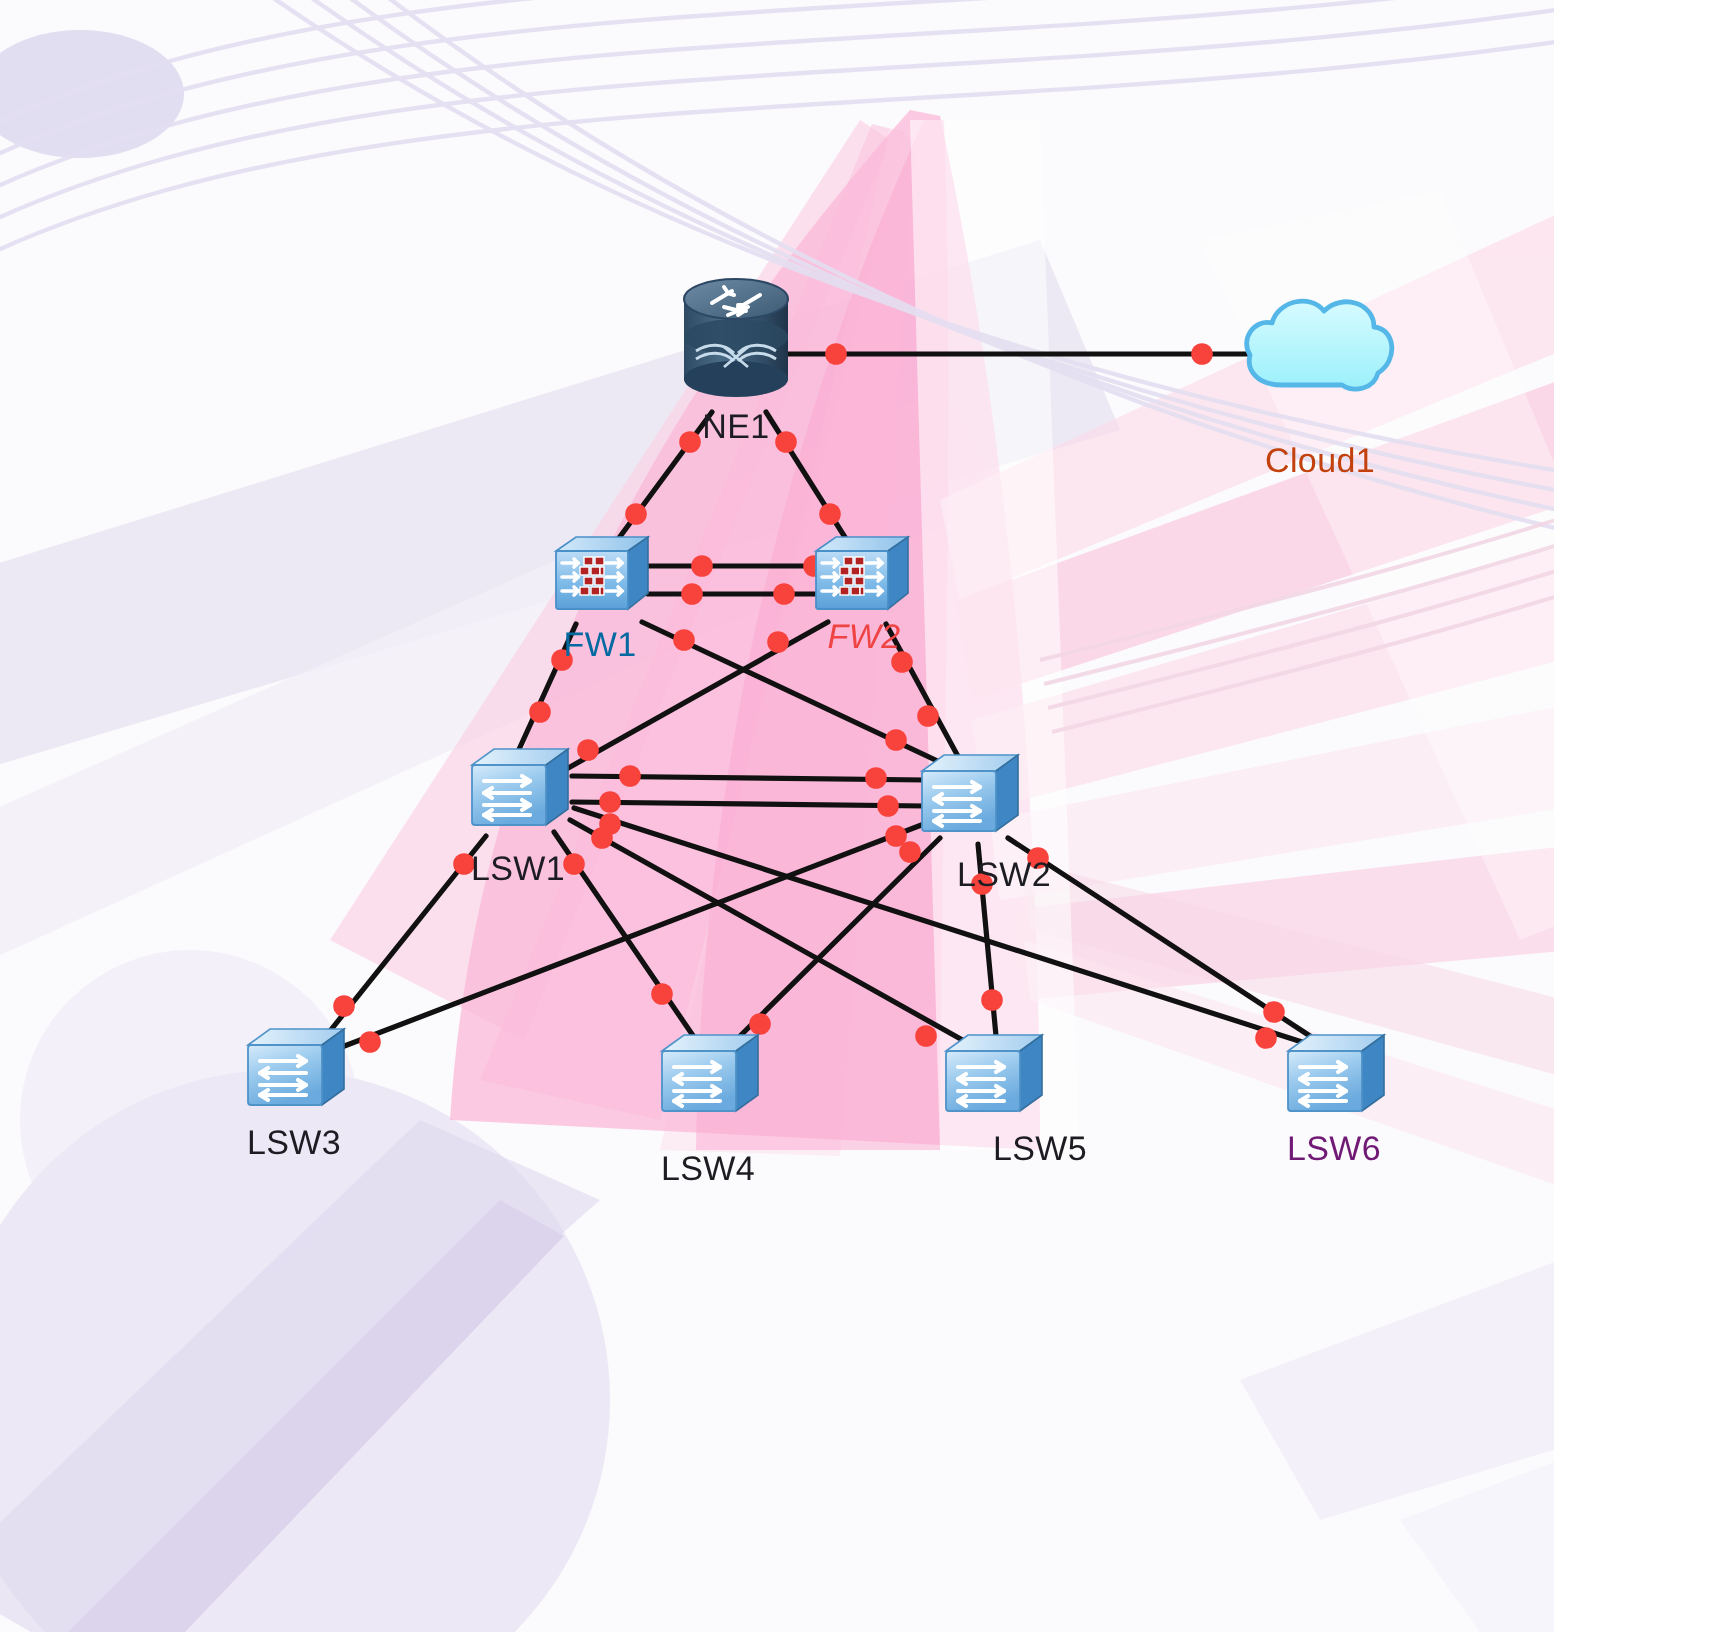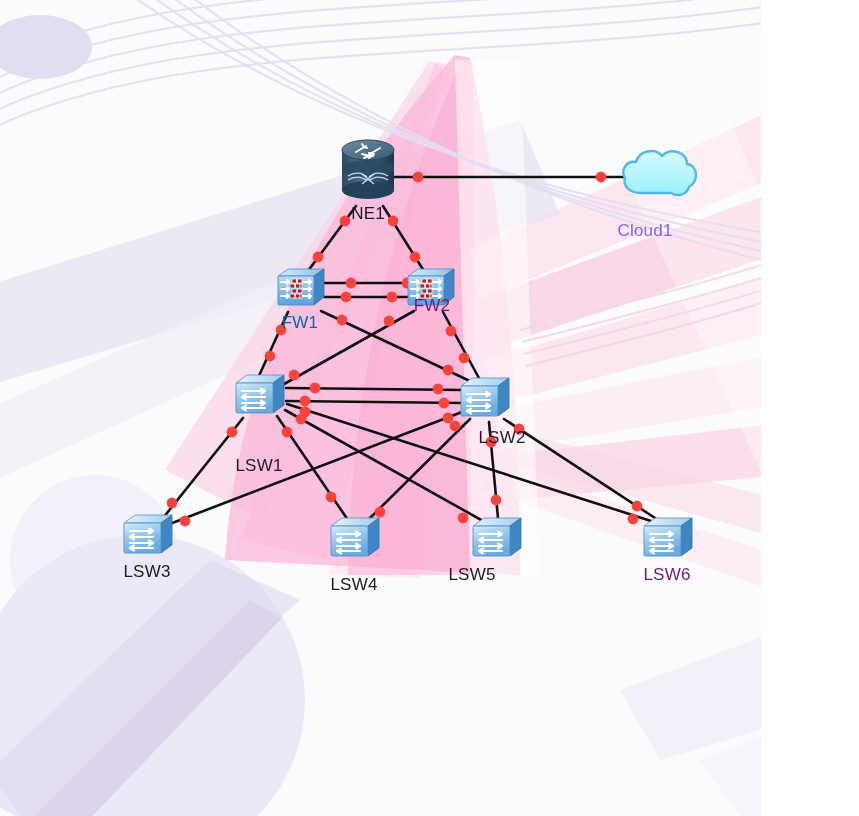--- a/index.html
+++ b/index.html
@@ -10,20 +10,21 @@
   }
   body {
     font-family: "Liberation Sans", sans-serif;
   }
   #canvas {
     position: relative;
     width: 761px;
     height: 816px;
     overflow: hidden;
     background: #fbfafc;
+    padding-left: 16px;
   }
   #bg-layer, #link-layer, #node-layer {
     position: absolute;
     left: 0;
     top: 0;
     width: 859px;
     height: 816px;
   }
   #bg-layer { z-index: 1; }
   #link-layer { z-index: 2; }
@@ -264,21 +265,21 @@
         <div class="node-icon" style="left: 660px; top: 176px;"><svg width="82" height="62" viewBox="0 0 82 62" xmlns="http://www.w3.org/2000/svg">
     <defs>
       <linearGradient id="cdG" x1="0" y1="0" x2="0" y2="1">
         <stop offset="0%" stop-color="#d6fbff"></stop>
                 <stop offset="100%" stop-color="#9bf0fb"></stop>
       </linearGradient>
     </defs>
     <path d="M22,50 C10,50 4,43 6,35 C1,27 8,17 17,19 C20,8 36,4 43,13
              C52,4 68,9 68,21 C79,22 80,38 70,44 C68,52 58,54 52,50 Z" fill="url(#cdG)" stroke="#55b7e8" stroke-width="2.4" stroke-linejoin="round"></path>
   </svg></div>
-        <div class="node-label" style="left: 645px; top: 221px; color: #8b5cf6;">Cloud1</div>
+        <div class="node-label" style="left: 660px; top: 221px; color: #c2410c;">Cloud1</div>
       </div>
       <div class="node">
         <div class="node-icon" style="left: 300px; top: 290px;"><svg width="52" height="44" viewBox="0 0 52 44" xmlns="http://www.w3.org/2000/svg">
     <defs>
       <linearGradient id="fwF" x1="0" y1="0" x2="0" y2="1">
         <stop offset="0%" stop-color="#bcdcf6"></stop>
                 <stop offset="55%" stop-color="#7fbbe8"></stop>
         <stop offset="100%" stop-color="#5aa0d8"></stop>
       </linearGradient>
       <linearGradient id="fwT" x1="0" y1="0" x2="1" y2="0">
@@ -354,21 +355,21 @@
       <rect x="16" y="18" width="4.5" height="4"></rect>
               <rect x="21.5" y="18" width="4.5" height="4"></rect>
       <rect x="26" y="18" width="2" height="4"></rect>
       <rect x="18" y="23" width="4.5" height="4"></rect>
               <rect x="23.5" y="23" width="4.5" height="4"></rect>
       <rect x="16" y="28" width="4.5" height="4"></rect>
               <rect x="21.5" y="28" width="4.5" height="4"></rect>
       <rect x="26" y="28" width="2" height="4"></rect>
     </g>
   </svg></div>
-        <div class="node-label" style="left: 432px; top: 296px; color: #701a75;">FW2</div>
+        <div class="node-label" style="left: 432px; top: 309px; color: #ef4444; font-style: italic;">FW2</div>
       </div>
       <div class="node">
         <div class="node-icon" style="left: 259px; top: 397px;"><svg width="54" height="46" viewBox="0 0 54 46" xmlns="http://www.w3.org/2000/svg">
     <defs>
       <linearGradient id="swF" x1="0" y1="0" x2="0.4" y2="1">
         <stop offset="0%" stop-color="#d6ebfb"></stop>
                 <stop offset="45%" stop-color="#9ccbee"></stop>
         <stop offset="100%" stop-color="#6aaade"></stop>
       </linearGradient>
       <linearGradient id="swT" x1="0" y1="0" x2="1" y2="0">
@@ -383,21 +384,21 @@
       <path d="M10,19 L33,19"></path>
               <path d="M29,16.5 L33,19 L29,21.5"></path>
       <path d="M33,25 L10,25"></path>
               <path d="M14,22.5 L10,25 L14,27.5"></path>
       <path d="M10,31 L33,31"></path>
               <path d="M29,28.5 L33,31 L29,33.5"></path>
       <path d="M33,36 L10,36"></path>
               <path d="M14,33.5 L10,36 L14,38.5"></path>
     </g>
   </svg></div>
-        <div class="node-label" style="left: 259px; top: 425px; color: rgb(28, 28, 34); margin-top: 31px;">LSW1</div>
+        <div class="node-label" style="left: 259px; top: 425px; color: rgb(28, 28, 34);">LSW1</div>
       </div>
       <div class="node">
         <div class="node-icon" style="left: 484px; top: 400px;"><svg width="54" height="46" viewBox="0 0 54 46" xmlns="http://www.w3.org/2000/svg">
     <defs>
       <linearGradient id="swF" x1="0" y1="0" x2="0.4" y2="1">
         <stop offset="0%" stop-color="#d6ebfb"></stop>
                 <stop offset="45%" stop-color="#9ccbee"></stop>
         <stop offset="100%" stop-color="#6aaade"></stop>
       </linearGradient>
       <linearGradient id="swT" x1="0" y1="0" x2="1" y2="0">
@@ -499,21 +500,21 @@
       <path d="M10,19 L33,19"></path>
               <path d="M29,16.5 L33,19 L29,21.5"></path>
       <path d="M33,25 L10,25"></path>
               <path d="M14,22.5 L10,25 L14,27.5"></path>
       <path d="M10,31 L33,31"></path>
               <path d="M29,28.5 L33,31 L29,33.5"></path>
       <path d="M33,36 L10,36"></path>
               <path d="M14,33.5 L10,36 L14,38.5"></path>
     </g>
   </svg></div>
-        <div class="node-label" style="left: 472px; top: 565px; color: rgb(28, 28, 34);">LSW5</div>
+        <div class="node-label" style="left: 520px; top: 565px; color: rgb(28, 28, 34);">LSW5</div>
       </div>
       <div class="node">
         <div class="node-icon" style="left: 667px; top: 540px;"><svg width="54" height="46" viewBox="0 0 54 46" xmlns="http://www.w3.org/2000/svg">
     <defs>
       <linearGradient id="swF" x1="0" y1="0" x2="0.4" y2="1">
         <stop offset="0%" stop-color="#d6ebfb"></stop>
                 <stop offset="45%" stop-color="#9ccbee"></stop>
         <stop offset="100%" stop-color="#6aaade"></stop>
       </linearGradient>
       <linearGradient id="swT" x1="0" y1="0" x2="1" y2="0">

